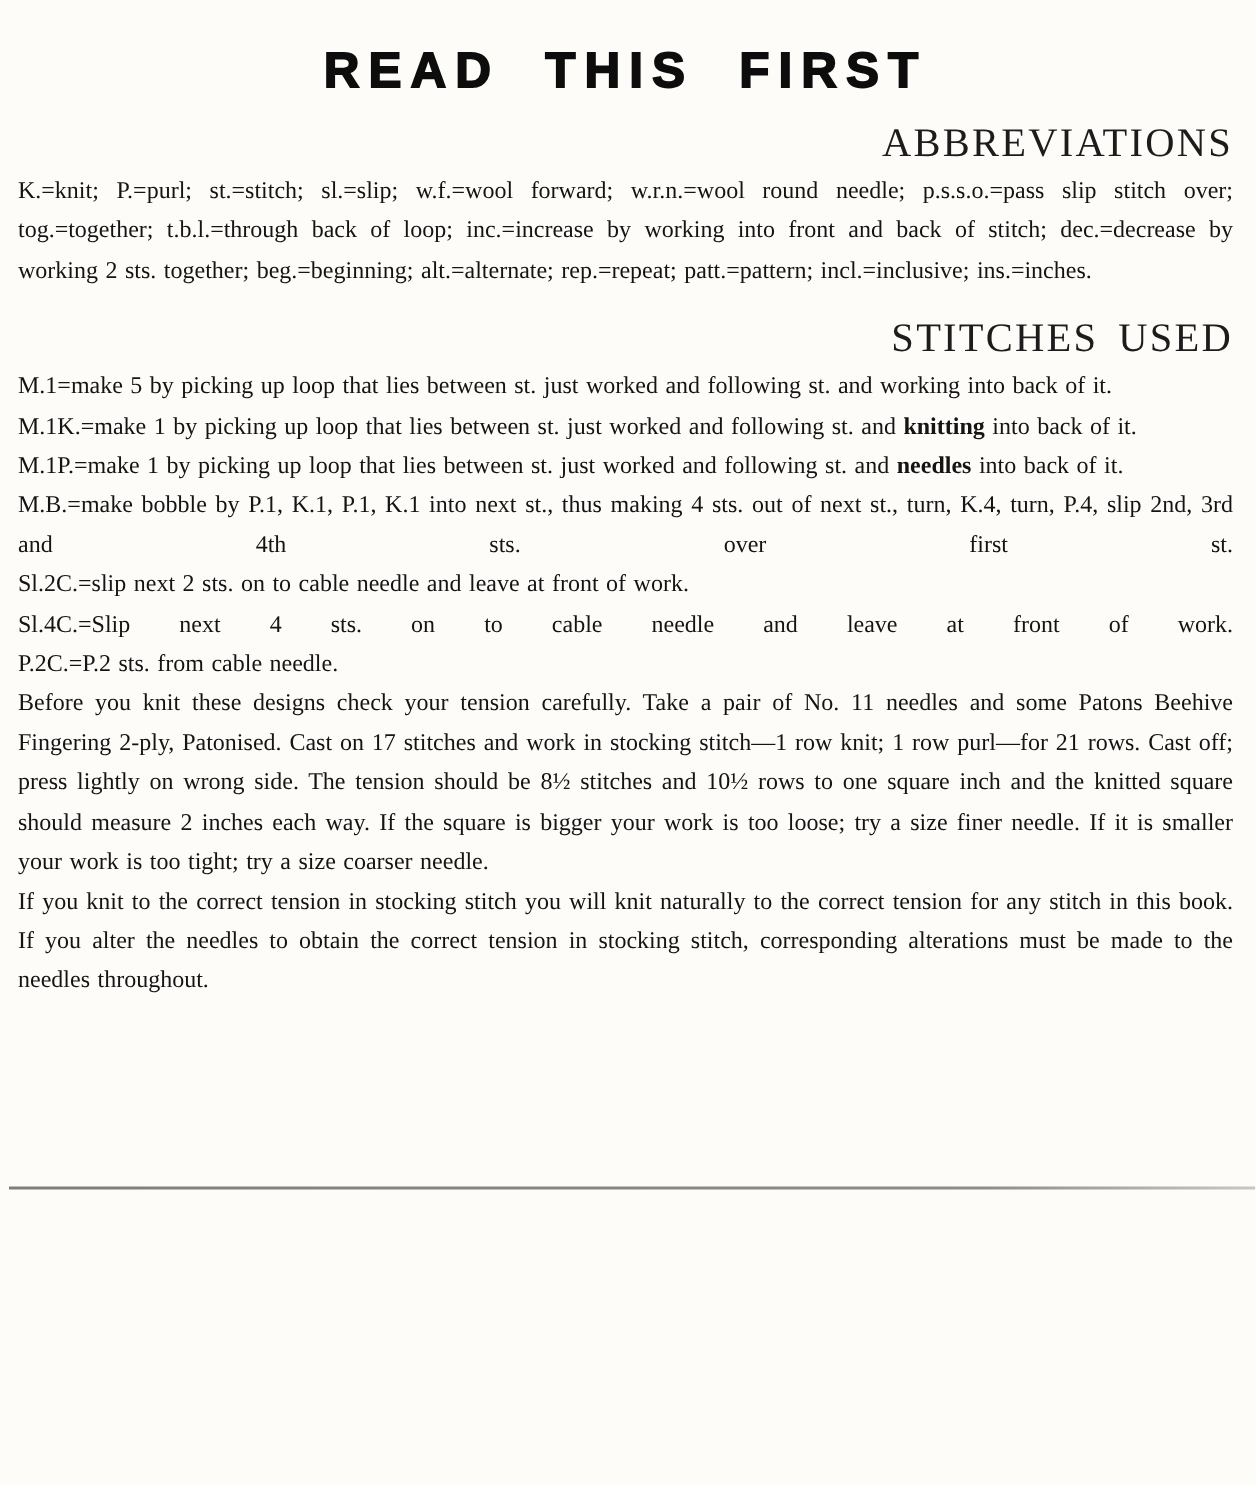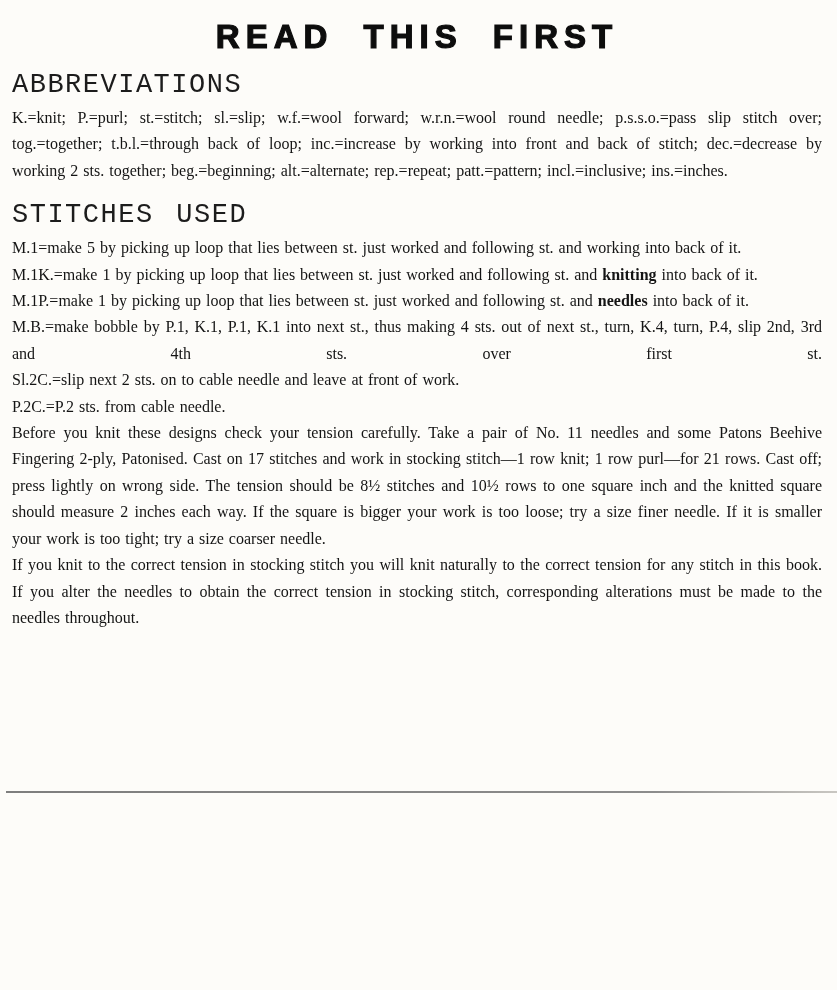--- a/index.html
+++ b/index.html
@@ -7,39 +7,39 @@
     padding: 0;
     background: #fdfcf9;
   }
   .page {
     position: relative;
     width: 837px;
     height: 796px;
     background: #fdfcf9;
     overflow: hidden;
     box-sizing: border-box;
-    padding: 16px 15px 0 12px;
+    padding: 26px 15px 0 12px;
     color: #161616;
   }
   h1.doc-title {
     margin: 2px 0 0 0;
     text-align: center;
     font-family: "Liberation Sans", sans-serif;
     font-weight: bold;
     font-size: 33px;
     line-height: 38px;
     letter-spacing: 6px;
     word-spacing: 15px;
     color: #0d0d0d;
     -webkit-text-stroke: 1.2px #0d0d0d;
   }
   h2.section-heading {
     margin: 14px 0 5px 0;
-    text-align: left;
-    font-family: Liberation Mono, monospace;
+    text-align: right;
+    font-family: Liberation Serif, serif;
     font-weight: normal;
     font-size: 27px;
     line-height: 30px;
     letter-spacing: 1.5px;
     word-spacing: 5px;
     color: #1c1c1c;
   }
   h2.stitches-heading { margin-top: 16px; }
   h2.tension-heading { margin-top: 15px; }
   p.body-text {
@@ -78,20 +78,21 @@
   <p class="body-text">M.1=make 5 by picking up loop that lies between st. just worked and following st. and working into back of it.</p>
 
   <p class="body-text"><span>M.1K.=make 1 by picking up loop that lies between st. just worked and following st. and </span><b>knitting</b><span> into back of it.</span></p>
 
   <p class="body-text"><span>M.1P.=make 1 by picking up loop that lies between st. just worked and following st. and </span><b>needles</b><span> into back of it.</span></p>
 
   <p class="body-text justify-last">M.B.=make bobble by P.1, K.1, P.1, K.1 into next st., thus making 4 sts. out of next st., turn, K.4, turn, P.4, slip 2nd, 3rd and 4th sts. over first st.</p>
 
   <p class="body-text">Sl.2C.=slip next 2 sts. on to cable needle and leave at front of work.</p>
 
+  <p class="body-text justify-last">Sl.4C.=Slip next 4 sts. on to cable needle and leave at front of work.</p>
 
   <p class="body-text">P.2C.=P.2 sts. from cable needle.</p>
 
 
 
   <p class="body-text">Before you knit these designs check your tension carefully. Take a pair of No. 11 needles and some Patons Beehive Fingering 2-ply, Patonised. Cast on 17 stitches and work in stocking stitch—1 row knit; 1 row purl—for 21 rows. Cast off; press lightly on wrong side. The tension should be 8½ stitches and 10½ rows to one square inch and the knitted square should measure 2 inches each way. If the square is bigger your work is too loose; try a size finer needle. If it is smaller your work is too tight; try a size coarser needle.</p>
 
   <p class="body-text para-gap">If you knit to the correct tension in stocking stitch you will knit naturally to the correct tension for any stitch in this book. If you alter the needles to obtain the correct tension in stocking stitch, corresponding alterations must be made to the needles throughout.</p>
 
   <div class="bottom-rule"></div>

